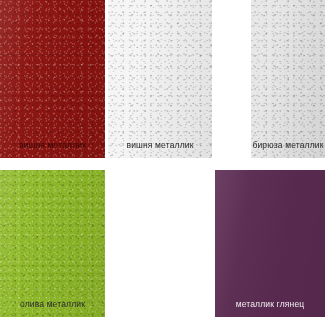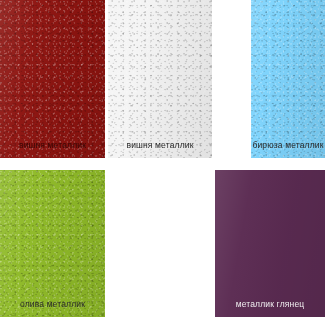--- a/index.html
+++ b/index.html
@@ -98,21 +98,21 @@
   </div>
 
   <div class="gap-col" style="grid-column:2; grid-row:1;"></div>
 
   <div class="swatch metallic" style="background-color:#f4f4f4; grid-column:3; grid-row:1;">
     <span class="swatch-label label-dark">вишня металлик</span>
   </div>
 
   <div class="gap-col" style="grid-column:4; grid-row:1;"></div>
 
-  <div class="swatch metallic" style="background-color:#7dd3fc; grid-column:5; grid-row:1;margin-left:36px;">
+  <div class="swatch metallic" style="background-color:#e5e5e5; grid-column:5; grid-row:1;margin-left:36px;">
     <span class="swatch-label label-dark">бирюза металлик</span>
   </div>
 
   <div class="gap-row" style="grid-column:1 / span 5; grid-row:2;"></div>
 
   <div class="swatch metallic" style="background-color:#8fba28; grid-column:1; grid-row:3;">
     <span class="swatch-label label-dark">олива металлик</span>
   </div>
 
   <div class="gap-col" style="grid-column:2; grid-row:3;"></div>

